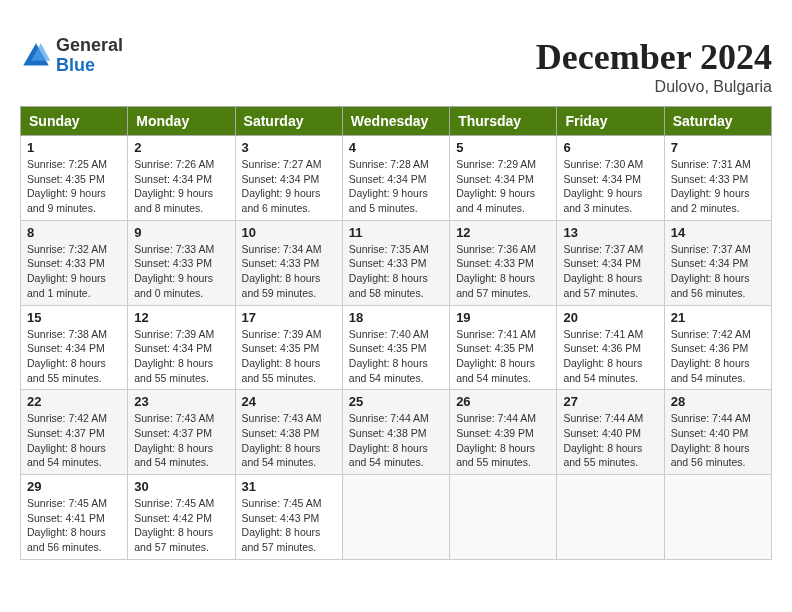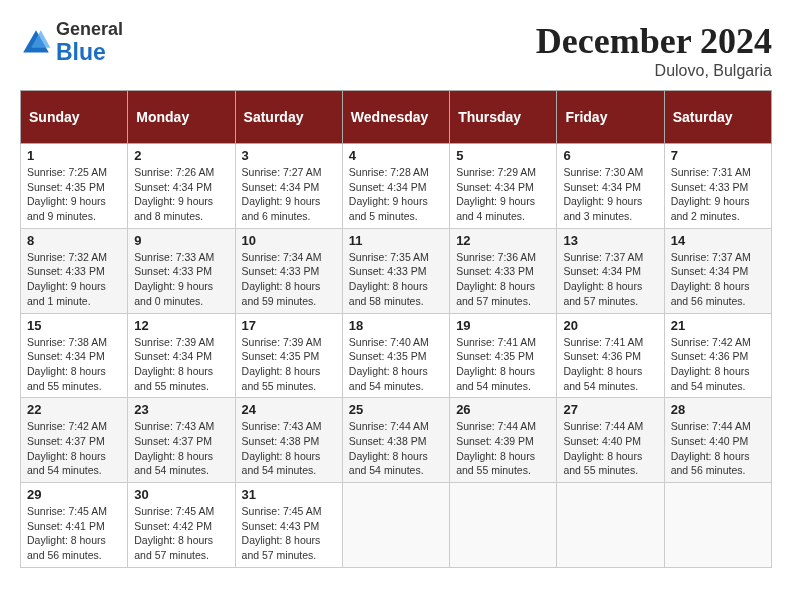--- a/index.html
+++ b/index.html
@@ -8,37 +8,38 @@
       background: #fff;
       width: 792px;
       min-height: 612px;
       padding: 20px;
     }
     .header-area {
       display: flex;
       justify-content: space-between;
       align-items: flex-start;
       margin-bottom: 10px;
+      margin-top: 16px;
     }
     .logo {
       display: flex;
       align-items: center;
     }
     .logo-text {
       display: flex;
       flex-direction: column;
       line-height: 1.1;
     }
     .logo-general {
       font-size: 18px;
       font-weight: bold;
       color: #333;
     }
     .logo-blue {
-      font-size: 23px;
+      font-size: 18px;
       font-weight: bold;
       color: #1a6fc4;
     }
     .logo-icon {
       width: 32px;
       height: 32px;
       margin-right: 4px;
     }
     .title-area {
       text-align: right;
@@ -51,24 +52,24 @@
     }
     .location {
       font-size: 16px;
       color: #444;
     }
     .calendar {
       width: 100%;
       border-collapse: collapse;
     }
     .calendar th {
-      background-color: #7f1d1d;
+      background-color: #4d7c0f;
       color: white;
       text-align: left;
-      padding: 18px 8px;
+      padding: 6px 8px;
       font-size: 14px;
       font-weight: bold;
       border: 1px solid #aaa;
     }
     .calendar td {
       vertical-align: top;
       border: 1px solid #ccc;
       padding: 4px 6px;
       font-size: 10.5px;
       color: #333;

